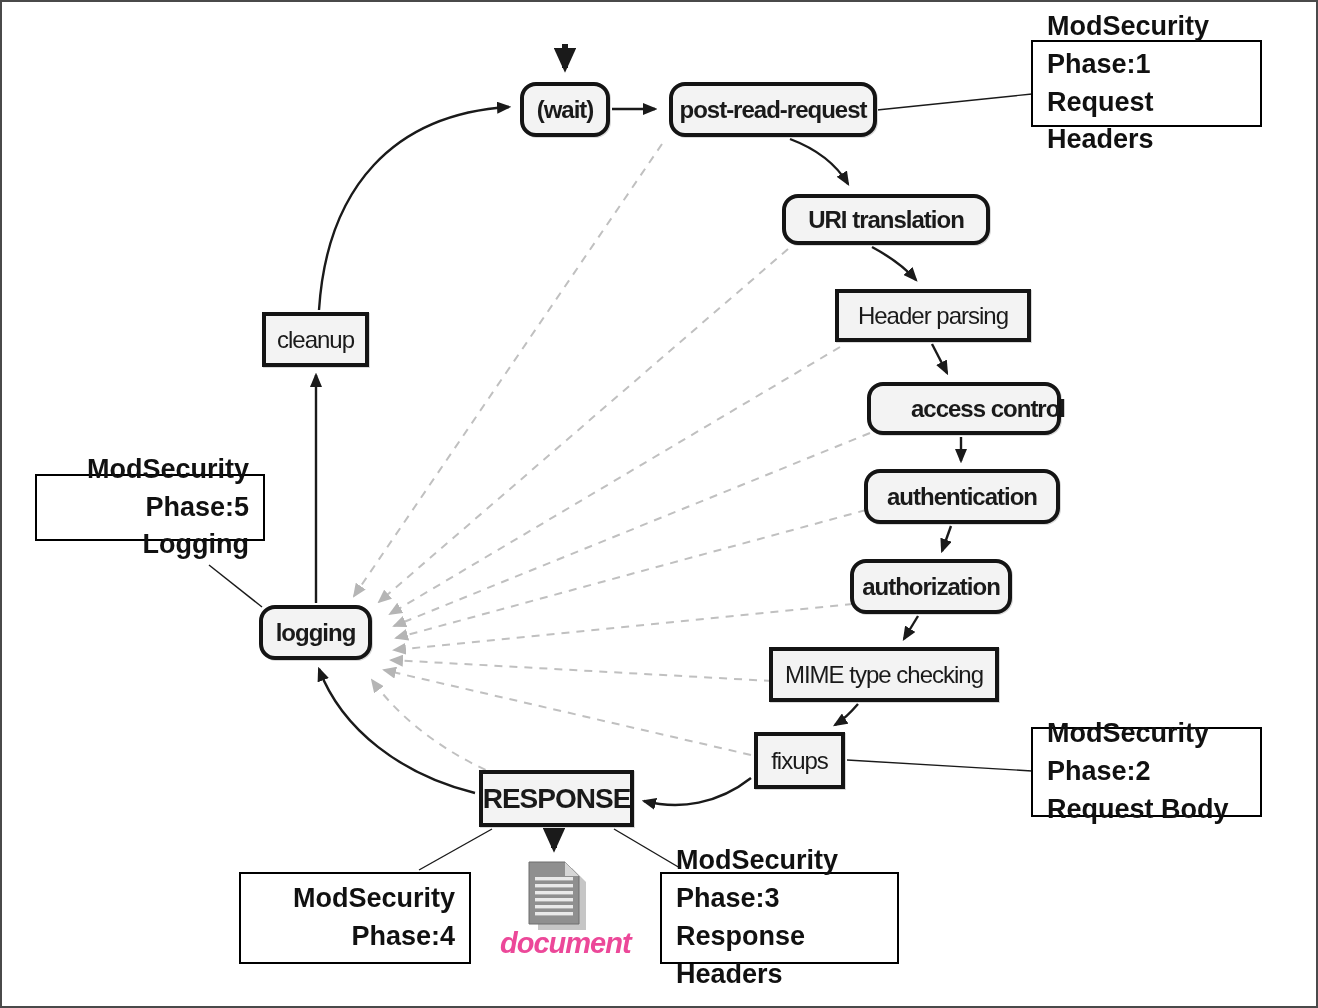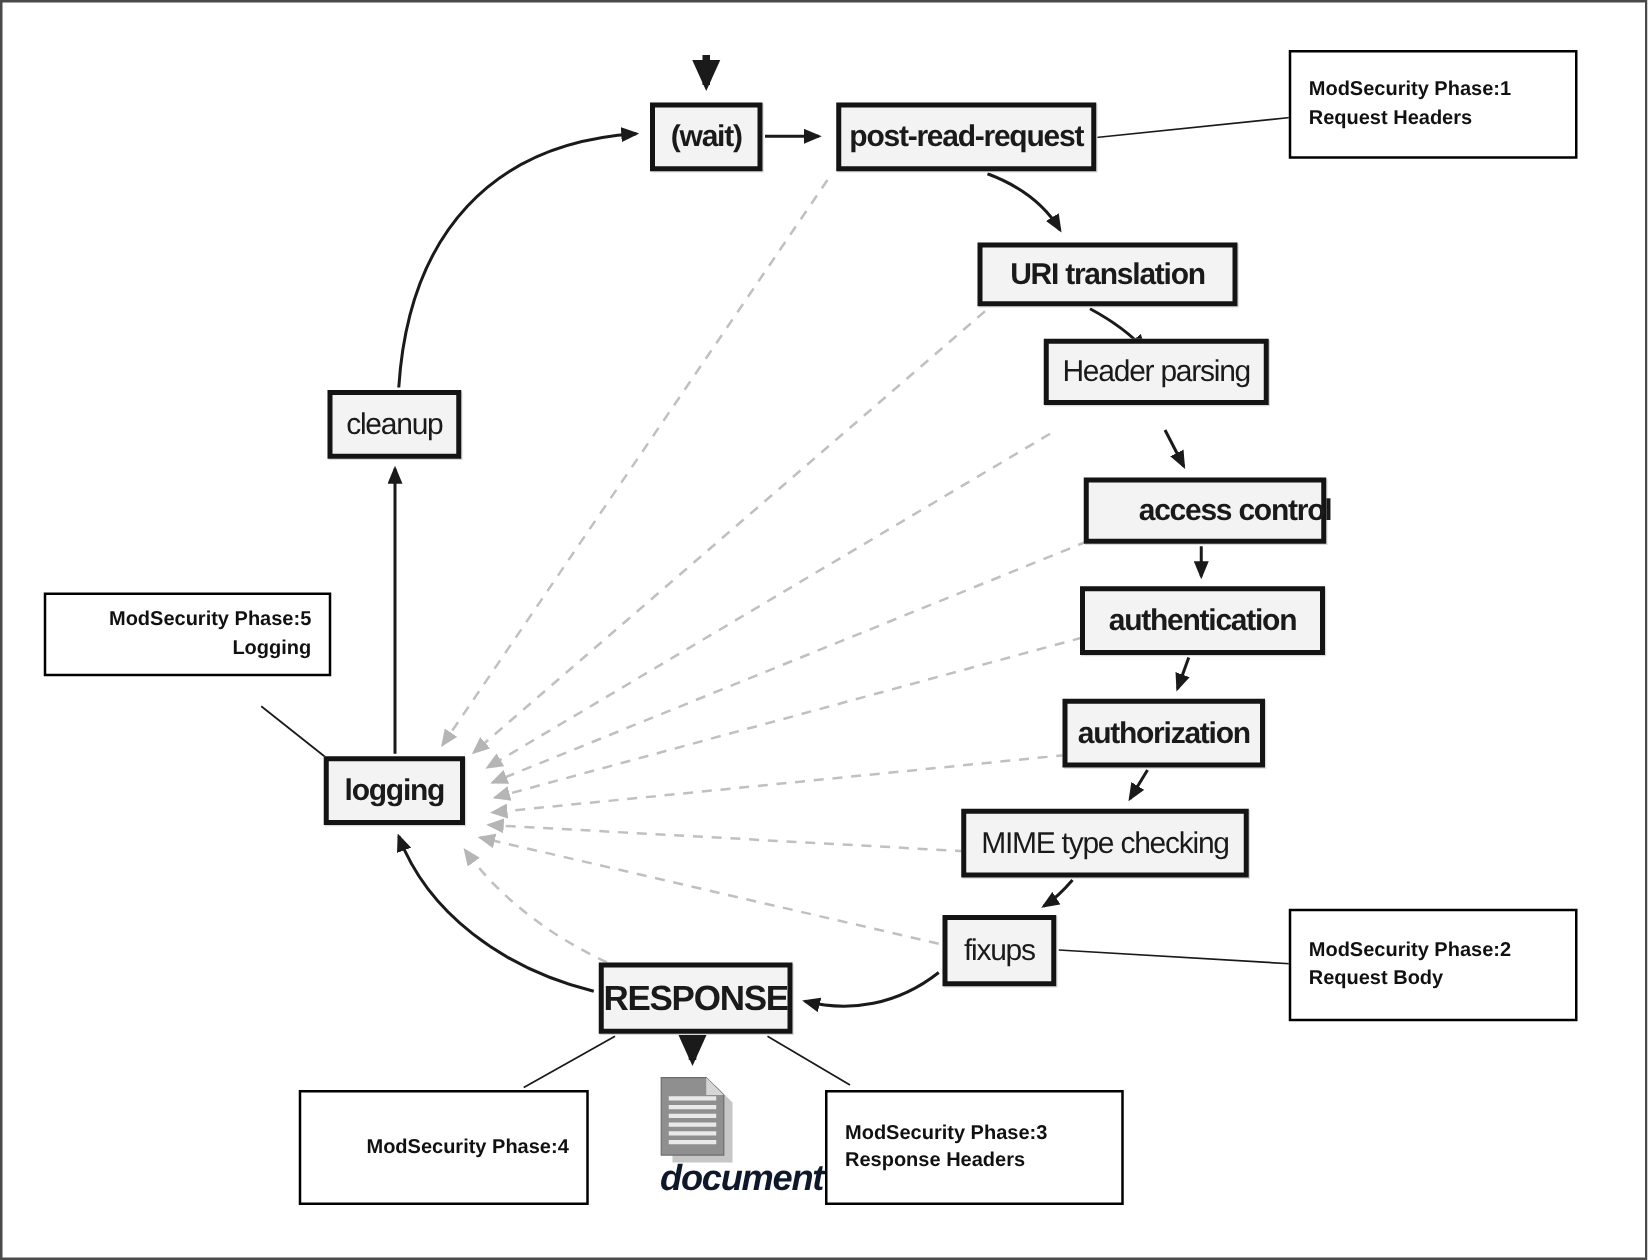--- a/index.html
+++ b/index.html
@@ -17,38 +17,38 @@
     position:absolute;z-index:2;
     box-sizing:border-box;
     border:4px solid #141414;
     background:#f3f3f3;
     display:flex;align-items:center;justify-content:center;
     font-size:24px;color:#1a1a1a;
     letter-spacing:-1px;
     white-space:nowrap;
     box-shadow:1px 1px 0 #d9d9d9;
   }
-  .node.bold{font-weight:bold;}
+  .node.bold{font-weight:bold;border-radius:16px;}
   .node.caps{font-size:28px;font-weight:bold;}
   .ann{
     position:absolute;z-index:2;
     box-sizing:border-box;
     border:2px solid #000000;
     background:#ffffff;
     display:flex;flex-direction:column;justify-content:center;
-    font-weight:bold;font-size:16px;line-height:1.4;color:#111;
+    font-weight:bold;font-size:27px;line-height:1.4;color:#111;
     padding:8px 14px;
   }
   .ann.left{text-align:left;}
   .ann.right{text-align:right;}
   #doc-label{
     position:absolute;z-index:2;
     left:498px;top:925px;width:125px;
     font-size:29px;font-weight:bold;font-style:italic;
-    color:#0f172a;letter-spacing:-1px;margin-left:28px;
+    color:#ec4899;letter-spacing:-1px;
   }
 </style>
 </head>
 <body>
 
 <div id="stage">
 
   <svg id="wires" width="1318" height="1008" viewBox="0 0 1318 1008">
     <defs>
       <marker id="mBlack" markerWidth="6" markerHeight="5" refX="5" refY="2.5" orient="auto">
@@ -110,21 +110,21 @@
         <rect x="533" y="896" width="38" height="3.4"></rect>
         <rect x="533" y="903" width="38" height="3.4"></rect>
         <rect x="533" y="910" width="38" height="3.4"></rect>
       </g>
     </g>
   </svg>
 
   <div class="node bold" style="left:518px;top:80px;width:90px;height:55px;">(wait)</div>
   <div class="node bold" style="left:667px;top:80px;width:208px;height:55px;">post-read-request</div>
   <div class="node bold" style="left:780px;top:192px;width:208px;height:51px;">URI translation</div>
-  <div class="node" style="left:833px;top:269px;width:180px;height:53px;">Header parsing</div>
+  <div class="node" style="left:833px;top:287px;width:196px;height:53px;">Header parsing</div>
   <div class="node bold" style="left:865px;top:380px;width:194px;height:53px;padding-left:48px;">access control</div>
   <div class="node bold" style="left:862px;top:467px;width:196px;height:55px;">authentication</div>
   <div class="node bold" style="left:848px;top:557px;width:162px;height:55px;">authorization</div>
   <div class="node" style="left:767px;top:645px;width:230px;height:55px;">MIME type checking</div>
   <div class="node" style="left:752px;top:730px;width:91px;height:57px;">fixups</div>
   <div class="node caps" style="left:477px;top:768px;width:155px;height:57px;">RESPONSE</div>
   <div class="node bold" style="left:257px;top:603px;width:113px;height:55px;">logging</div>
   <div class="node" style="left:260px;top:310px;width:107px;height:55px;">cleanup</div>
 
   <div class="ann left" style="left:1029px;top:38px;width:231px;height:87px;">

